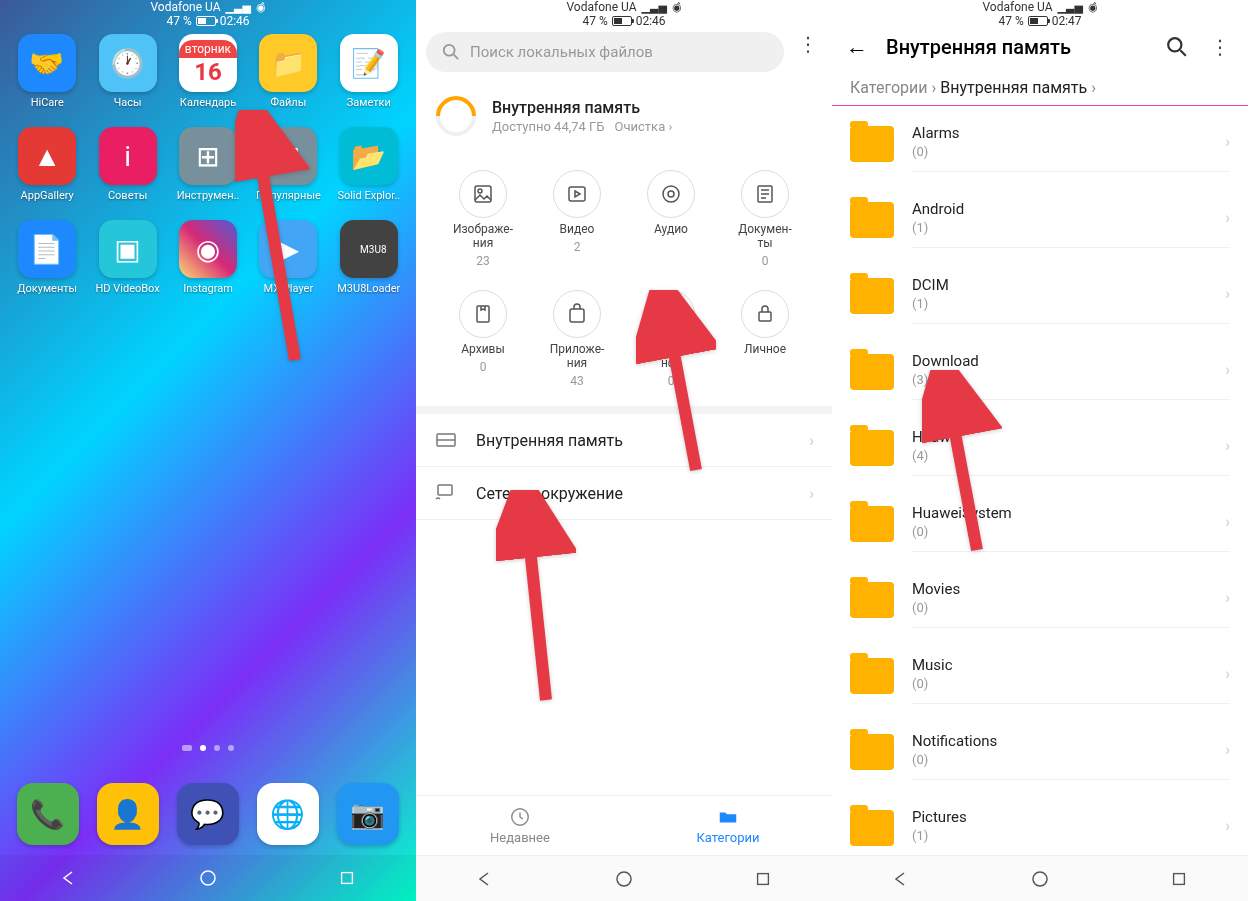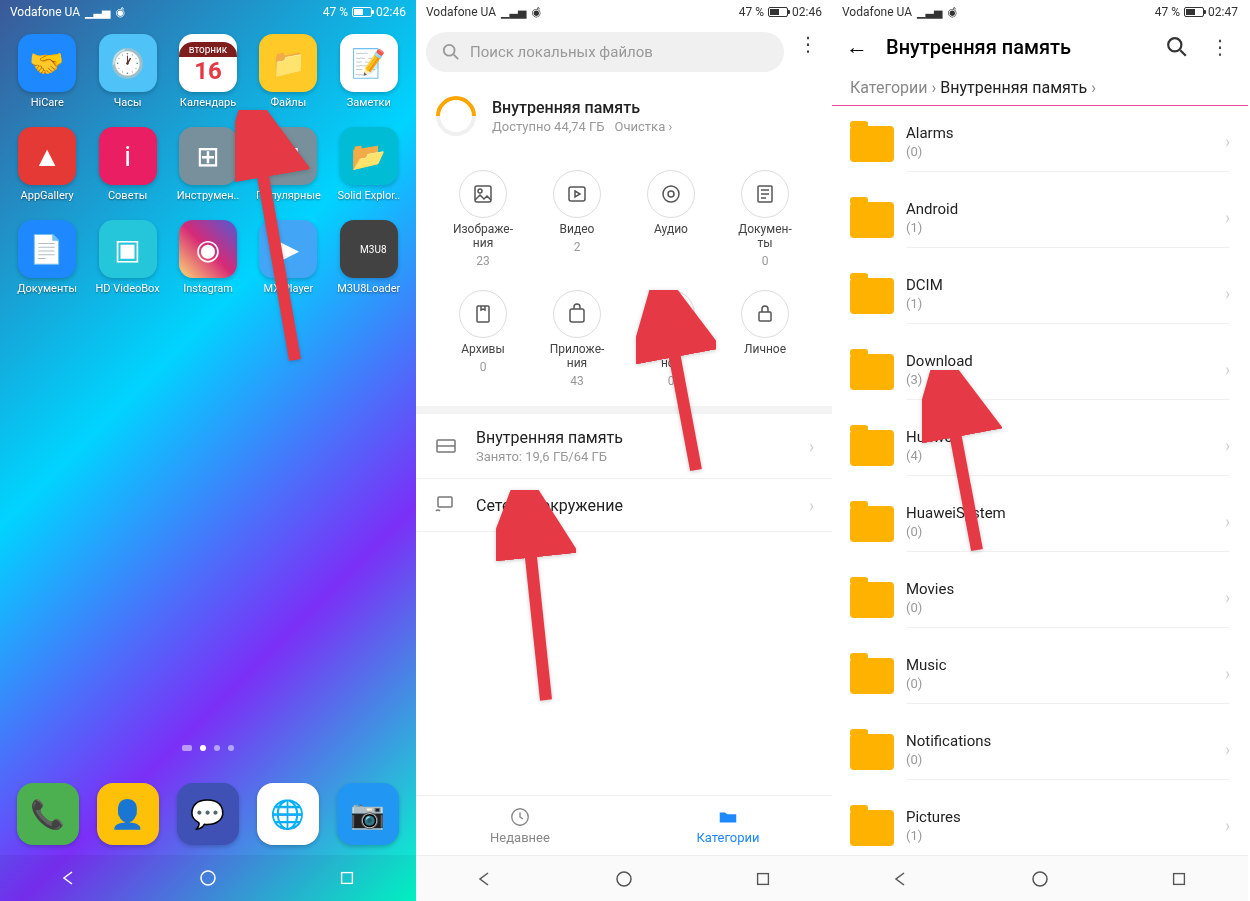--- a/index.html
+++ b/index.html
@@ -1,19 +1,19 @@
 <!DOCTYPE html>
 <html><head>
 <meta charset="utf-8">
 <style>
   * { box-sizing: border-box; margin: 0; padding: 0; }
   body { background: #fff; font-family: -apple-system, Roboto, Arial, sans-serif; width: 1250px; height: 901px; display: flex; overflow: hidden; }
   .phone { width: 416px; height: 901px; position: relative; background: #fff; flex-shrink: 0; overflow: hidden; }
   .phone-1 { background: linear-gradient(135deg, #3b5998 0%, #00d4ff 40%, #7b2ff7 70%, #00ffcc 100%); }
-  .statusbar { height: 24px; display: flex; align-items: center; justify-content: space-between; padding: 0 10px; font-size: 12px; color: #fff; }
+  .statusbar { height: 24px; display: flex; align-items: center; justify-content: space-between; padding: 0 10px; font-size: 12px; color: #fff; flex-direction: column; }
   .phone-2 .statusbar, .phone-3 .statusbar { color: #333; }
   .sb-left { display: flex; align-items: center; gap: 5px; }
   .sb-right { display: flex; align-items: center; gap: 4px; }
   .signal-icon, .wifi-icon { font-size: 11px; }
   .battery-icon { width: 20px; height: 10px; border: 1px solid currentColor; border-radius: 2px; position: relative; display: inline-block; }
   .battery-icon::after { content: ''; position: absolute; right: -3px; top: 2px; width: 2px; height: 4px; background: currentColor; border-radius: 0 1px 1px 0; }
   .battery-fill { position: absolute; left: 1px; top: 1px; bottom: 1px; width: 47%; background: currentColor; }
 
   
   .home-grid { padding: 10px 8px; display: grid; grid-template-columns: repeat(5, 1fr); gap: 18px 2px; }
@@ -27,21 +27,21 @@
   .dock { position: absolute; bottom: 46px; left: 0; right: 0; display: flex; justify-content: space-around; padding: 10px 8px; }
   .dock .app-icon-img { width: 62px; height: 62px; border-radius: 16px; }
   .navbar { position: absolute; bottom: 0; left: 0; right: 0; height: 46px; display: flex; justify-content: space-around; align-items: center; }
   .phone-1 .navbar { background: rgba(0,0,0,.05); }
   .phone-2 .navbar, .phone-3 .navbar { background: #fafafa; border-top: 1px solid #eee; }
   .nav-btn { width: 28px; height: 28px; display: flex; align-items: center; justify-content: center; cursor: pointer; color: #fff; }
   .phone-2 .nav-btn, .phone-3 .nav-btn { color: #555; }
 
   
   .cal-icon { background: #fff; flex-direction: column; }
-  .cal-icon .cal-top { background: #7f1d1d; color: #fff; font-size: 10px; width: 100%; text-align: center; padding: 2px 0; border-radius: 14px 14px 0 0; }
+  .cal-icon .cal-top { background: #ef4444; color: #fff; font-size: 12px; width: 100%; text-align: center; padding: 2px 0; border-radius: 14px 14px 0 0; }
   .cal-icon .cal-num { color: #e63946; font-size: 24px; font-weight: bold; }
 
   
   .arrow { position: absolute; pointer-events: none; z-index: 10; }
   .arrow-svg { filter: drop-shadow(0 1px 2px rgba(0,0,0,.2)); }
 
   
   .search-row { display: flex; align-items: flex-start; padding: 8px 10px; gap: 10px; }
   .searchbox { flex: 1; background: #f0f0f0; border-radius: 20px; height: 40px; display: flex; align-items: center; padding: 0 16px; gap: 10px; color: #999; font-size: 15px; }
   .menu-dots { font-size: 20px; color: #444; cursor: pointer; padding: 0 4px; }
@@ -64,21 +64,21 @@
   .tabs-bottom { position: absolute; bottom: 46px; left: 0; right: 0; height: 60px; display: flex; border-top: 1px solid #eee; background: #fff; }
   .tab { flex: 1; display: flex; flex-direction: column; align-items: center; justify-content: center; gap: 2px; font-size: 13px; color: #888; cursor: pointer; }
   .tab.active { color: #1e88ff; }
 
   
   .header3 { display: flex; align-items: center; padding: 10px 14px; gap: 18px; }
   .header3 h2 { font-size: 20px; font-weight: 500; flex: 1; }
   .breadcrumb { padding: 8px 18px; font-size: 16px; color: #888; border-bottom: 1px solid #ec4899; }
   .breadcrumb .bc-current { color: #222; }
   .folder-list { overflow: hidden; }
-  .folder-row { display: flex; align-items: center; padding: 10px 18px; gap: 12px; cursor: pointer; }
+  .folder-row { display: flex; align-items: center; padding: 10px 18px; gap: 18px; cursor: pointer; }
   .folder-icon { width: 44px; height: 36px; background: #ffb300; border-radius: 4px; position: relative; }
   .folder-icon::before { content: ''; position: absolute; top: -5px; left: 0; width: 18px; height: 6px; background: #ffb300; border-radius: 3px 3px 0 0; }
   .folder-body { flex: 1; border-bottom: 1px solid #f0f0f0; padding: 8px 0 12px 0; display: flex; align-items: center; }
   .folder-text { flex: 1; }
   .folder-name { font-size: 15px; color: #222; }
   .folder-count { font-size: 13px; color: #999; margin-top: 2px; }
 </style>
 </head>
 <body>
 
@@ -334,21 +334,20 @@
       </div>
     </div>
   <div class="section-divider"></div>
   <div class="list-row">
     <svg class="row-icon" width="24" height="24" viewBox="0 0 24 24" fill="none" stroke="currentColor" stroke-width="1.5">
         <rect x="3" y="6" width="18" height="12" rx="1"></rect>
         <line x1="3" y1="12" x2="21" y2="12"></line>
       </svg>
     <div class="row-body">
       <div class="row-title">Внутренняя память</div>
-      <div class="row-sub">Занято: 19,6 ГБ/64 ГБ</div>
     </div>
     <span class="chevron">›</span>
   </div>
   <div class="list-row">
     <svg class="row-icon" width="24" height="24" viewBox="0 0 24 24" fill="none" stroke="currentColor" stroke-width="1.5">
         <rect x="4" y="4" width="14" height="10" rx="1"></rect>
         <path d="M2 18 Q4 16 6 18"></path>
       </svg>
     <div class="row-body">
       <div class="row-title">Сетевое окружение</div>

